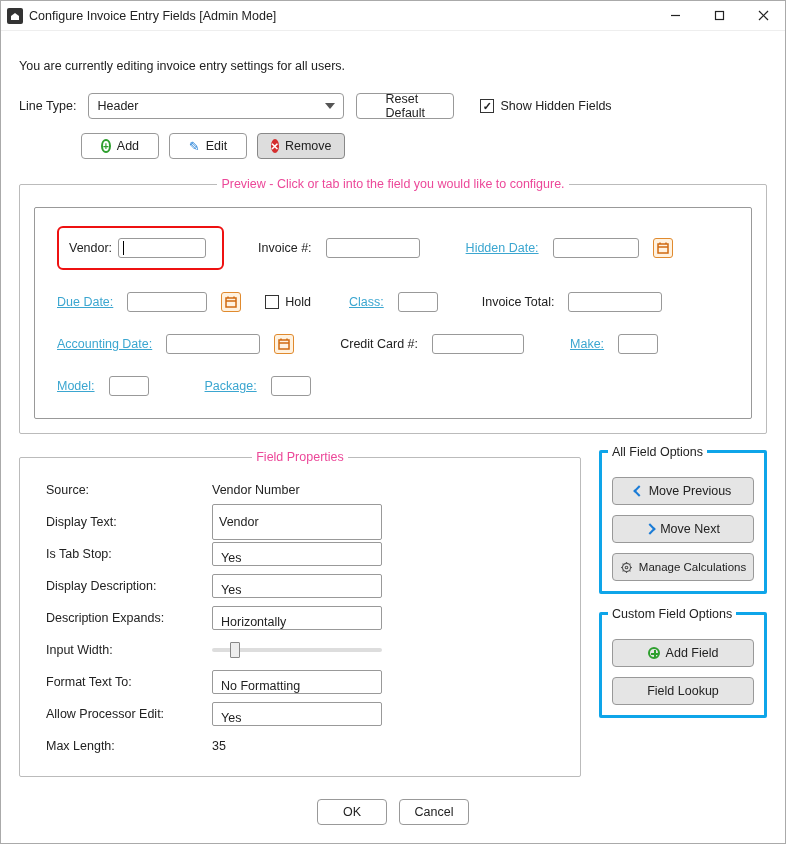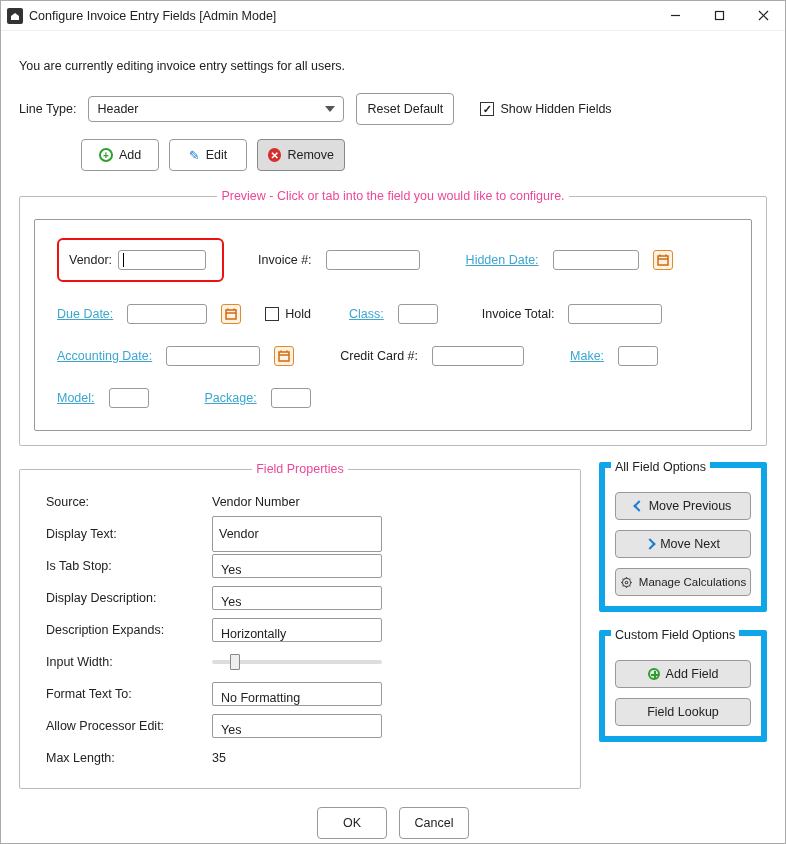--- a/index.html
+++ b/index.html
@@ -15,21 +15,21 @@
 
   .content { flex: 1; padding: 10px 18px 0 18px; display:flex; flex-direction:column; }
   .info-row { padding: 18px 0 20px 0; }
 
   .linerow { display:flex; align-items:center; gap: 12px; }
   .lbl { color: #222; }
   .dropdown { height: 26px; border:1px solid #999; border-radius: 4px; background:#fff; display:flex; align-items:center; padding: 0 8px; justify-content:space-between; }
   .dropdown .dd-arrow { width:0;height:0;border-left:5px solid transparent;border-right:5px solid transparent;border-top:6px solid #555; }
   .line-type-dd { width: 256px; }
 
-  .btn { height: 32px; border:1px solid #999; border-radius: 4px; background:#fff; padding: 0 10px; display:flex; align-items:center; justify-content:center; gap:6px; cursor:pointer; font-size:12.5px;}
+  .btn { height: 26px; border:1px solid #999; border-radius: 4px; background:#fff; padding: 0 28px; display:flex; align-items:center; justify-content:center; gap:6px; cursor:pointer; font-size:12.5px;}
   .btn.gray { background:#ddd; border-color:#888;}
 
   .ico-circle { width:14px; height:14px; border-radius:50%; display:flex; align-items:center; justify-content:center; font-size:10px; font-weight:bold; color:#fff; }
   .ico-add { border:2px solid #2e9f2e; color:#2e9f2e; background:#fff; }
   .ico-edit { color:#1a7bd6; font-size:13px;}
   .ico-remove{ background:#d42e2e; }
 
   .chk { display:flex; align-items:center; gap:6px; }
   .chkbox { width:14px; height:14px; border:1px solid #333; display:flex; align-items:center; justify-content:center; font-size:11px; font-weight:bold;}
 
@@ -55,21 +55,21 @@
   .field-props { flex:1;}
   .prop-row { display:flex; align-items:center; height:32px; gap:8px; padding-left:12px;}
   .prop-label { width: 158px; }
   .prop-dd { width: 170px; height:24px; border:1px solid #999; border-radius:2px; display:flex; align-items:flex-end; justify-content:space-between; padding:0 6px 0 8px;}
   .prop-dd .dd-arrow { border-top-color:#333;}
   .prop-input { width: 170px; height:36px; border:1px solid #999; border-radius:2px; padding:0 6px; display:flex; align-items:center;}
   .slider-track { width:170px; height:4px; background:#ddd; border-radius:2px; position:relative; }
   .slider-thumb { position:absolute; top:-6px; left:18px; width:10px; height:16px; background:#eee; border:1px solid #888; border-radius:1px;}
 
   .right-col { width:168px; display:flex; flex-direction:column; }
-  .right-group { border:6px solid #0ea5e9; border-radius:2px; padding:10px; margin-bottom:18px;}
+  .right-group { border:3px solid #0ea5e9; border-radius:2px; padding:10px; margin-bottom:18px;}
   .right-group .grp-title { position:relative; top:-18px; left:-4px; background:#fff; display:inline-block; padding:0 4px; margin-bottom:-10px;}
   .rbtn { width:100%; height:28px; margin-bottom:10px; border:1px solid #999; border-radius:4px; background:#e5e5e5; display:flex; align-items:center; justify-content:center; gap:6px; font-size:12.5px;}
   .rbtn:last-child{ margin-bottom:0;}
   .chev { display:inline-block; width:8px; height:8px; border-left:2px solid; border-bottom:2px solid; }
   .chev.left { transform:rotate(45deg); border-color:#1a7bd6;}
   .chev.right{ transform:rotate(-135deg); border-color:#1a7bd6;}
   .ico-gear { width:13px; height:13px;}
   .ico-plus-green { width:12px;height:12px;border:2px solid #2e9f2e;border-radius:50%; position:relative;}
   .ico-plus-green:before,.ico-plus-green:after{content:'';position:absolute;background:#2e9f2e;}
   .ico-plus-green:before{left:4px;top:1px;width:2px;height:8px;}

